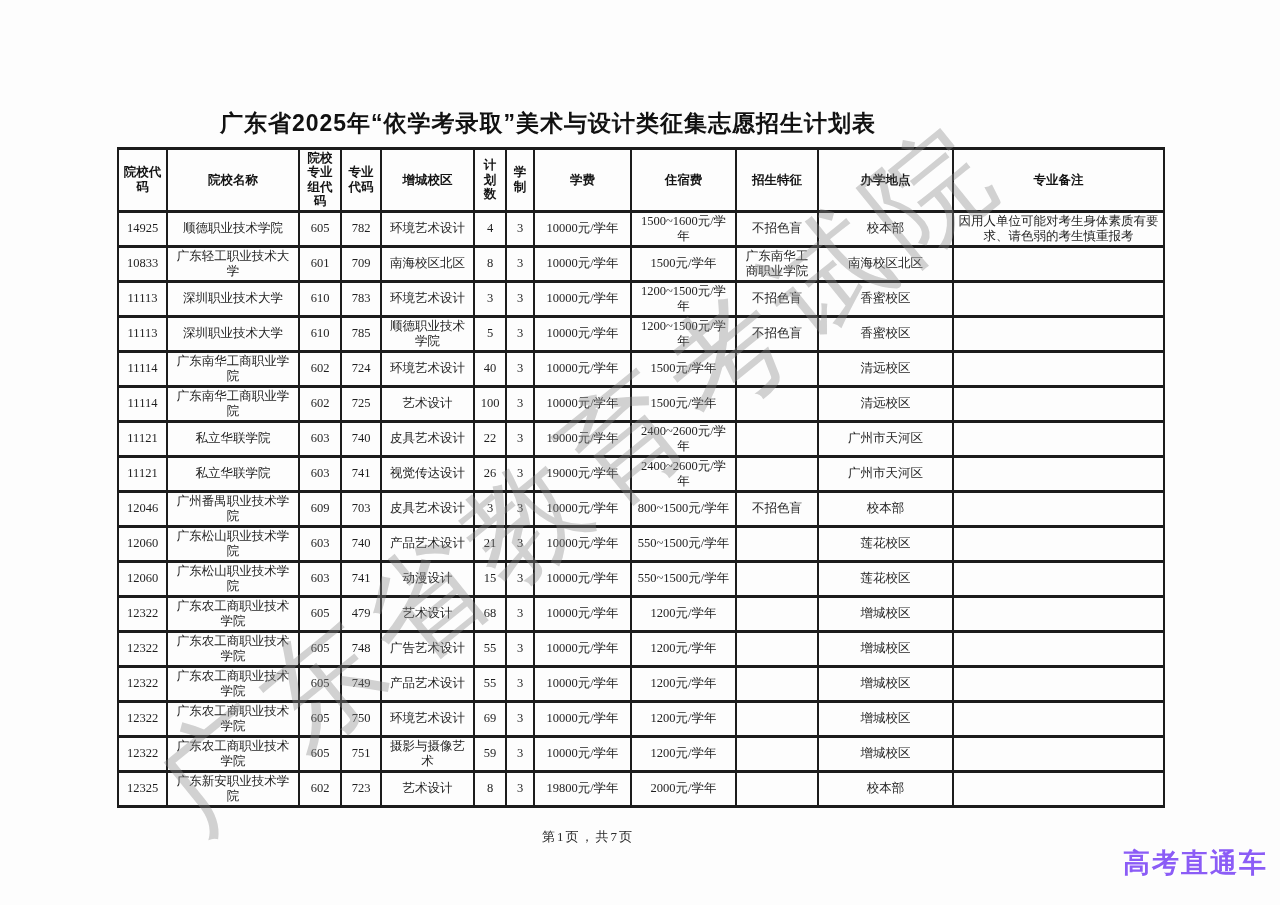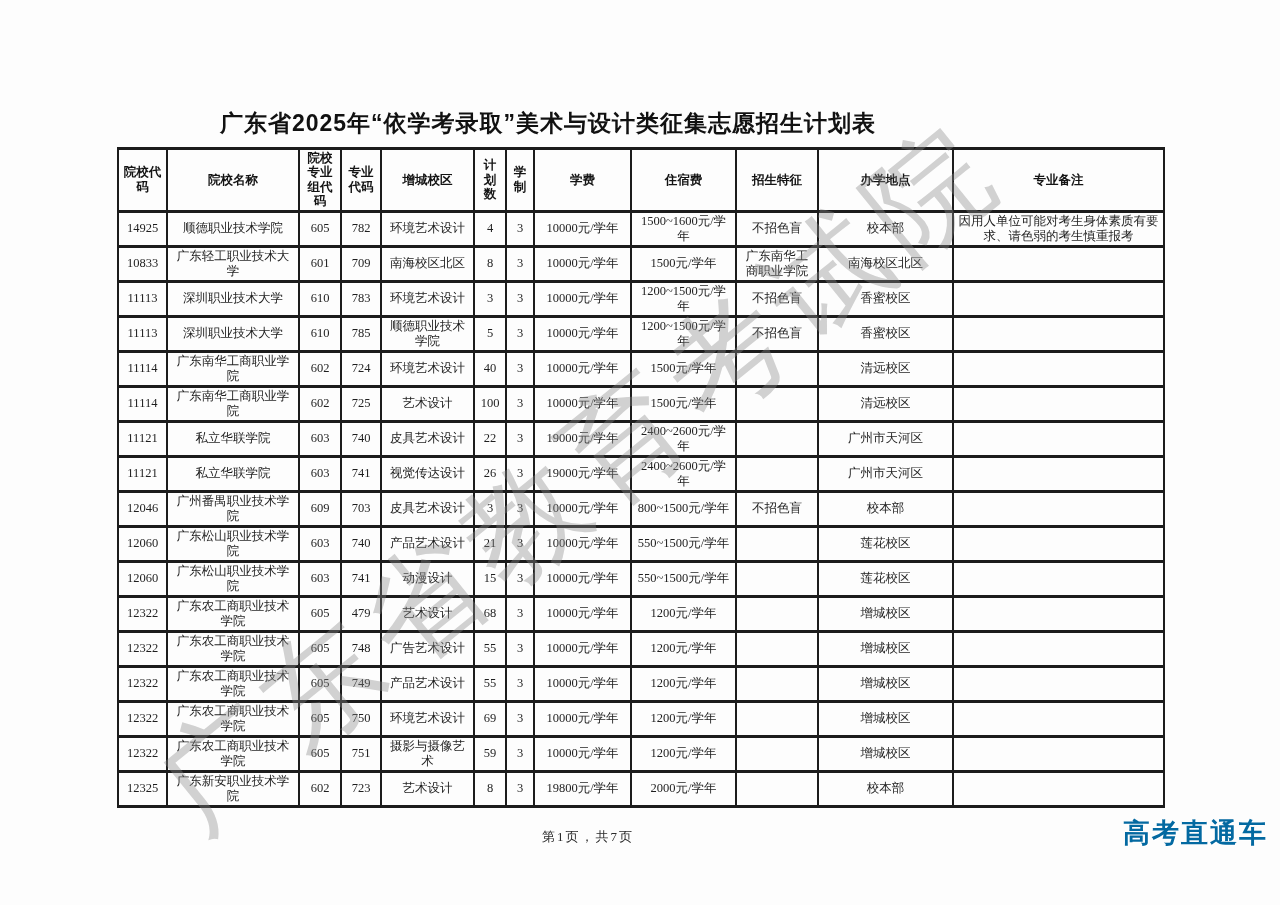--- a/index.html
+++ b/index.html
@@ -62,24 +62,24 @@
     z-index:5;
   }
   .footer{
     position:absolute;top:828px;left:0;width:1176px;
     text-align:center;
     font-family:"Liberation Serif", serif;
     font-size:13px;color:#2a2a2a;
     letter-spacing:2px;
   }
   .brand{
-    position:absolute;right:12px;top:815px;
+    position:absolute;right:12px;top:845px;
     font-family:"Liberation Sans", sans-serif;
     font-size:27px;font-weight:bold;
-    color:#0369a1;
+    color:#8b5cf6;
     letter-spacing:2px;
     text-shadow:1px 1px 0 #ffffff;
   }
 </style>
 </head>
 <body>
 
 <div class="page">
 
   <div class="watermark">广东省教育考试院</div>

